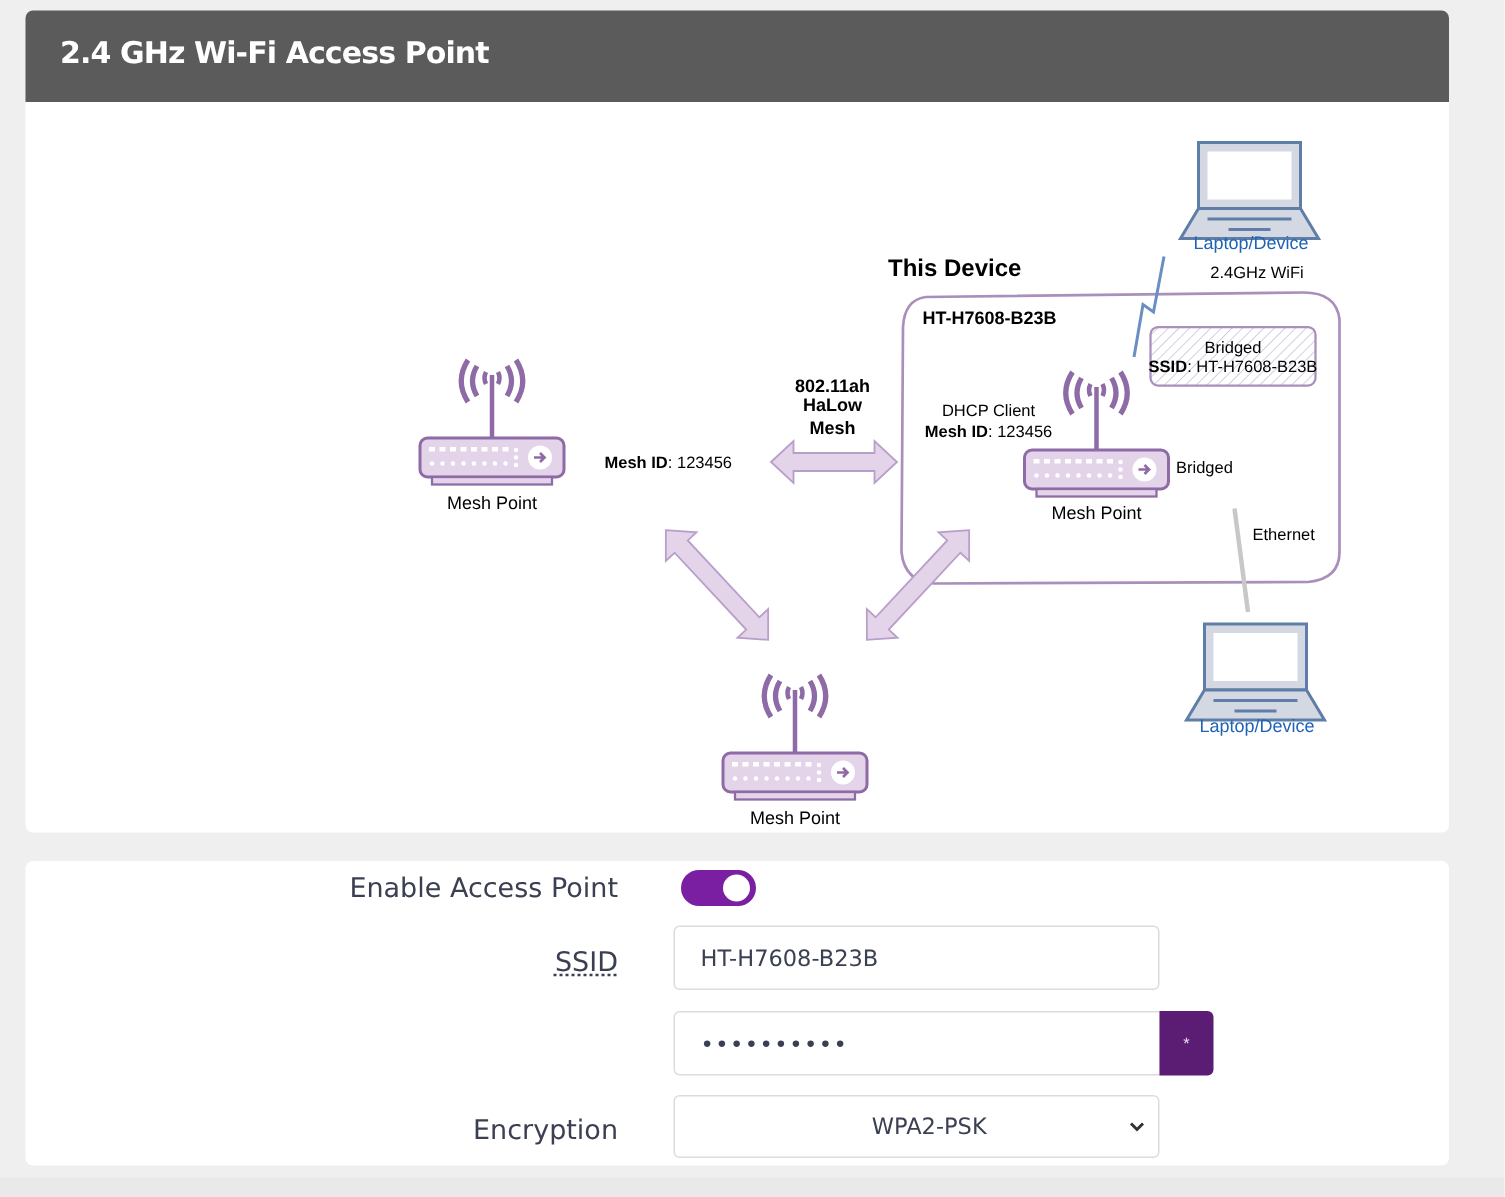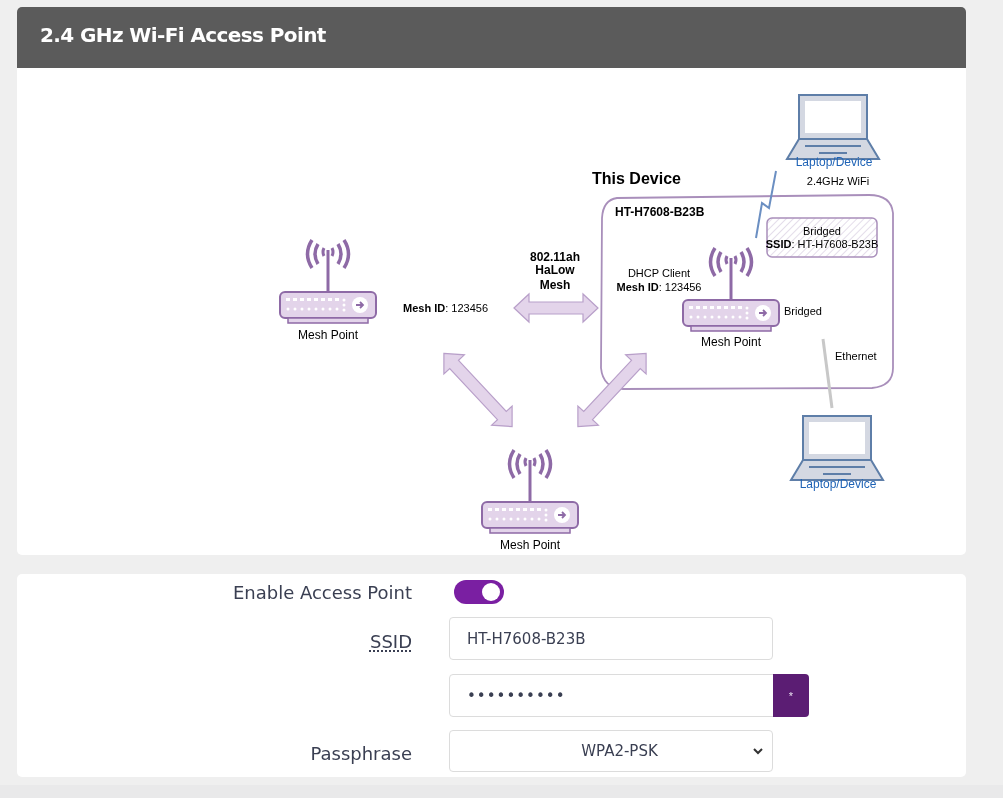--- a/index.html
+++ b/index.html
@@ -179,21 +179,21 @@
     </div>
 
   <div class="label abbr" style="left:195px; top:57px;">SSID</div>
   <div class="input" style="left:432px; top:43px; width:324px; height:43px;">HT-H7608-B23B</div>
 
   <div class="input" style="left:432px; top:100px; width:325px; height:43px; border-radius:4px 0 0 4px; letter-spacing:1px;">••••••••••</div>
   <div class="eye-btn">
       <span>*</span>
     </div>
 
-  <div class="label" style="left:195px; top:169px;">Passphrase</div>
+  <div class="label" style="left:195px; top:169px;">Encryption</div>
   <div class="input" style="left:432px; top:156px; width:324px; height:42px;justify-content:center;">
     <span>WPA2-PSK</span>
     <svg class="chev" width="12" height="14" viewBox="0 0 12 14">
       <path d="M2,5 L6,9 L10,5" fill="none" stroke="#333" stroke-width="2"></path>
     </svg>
   </div>
 </div>
 
 <div class="bottom-strip"></div>
 

